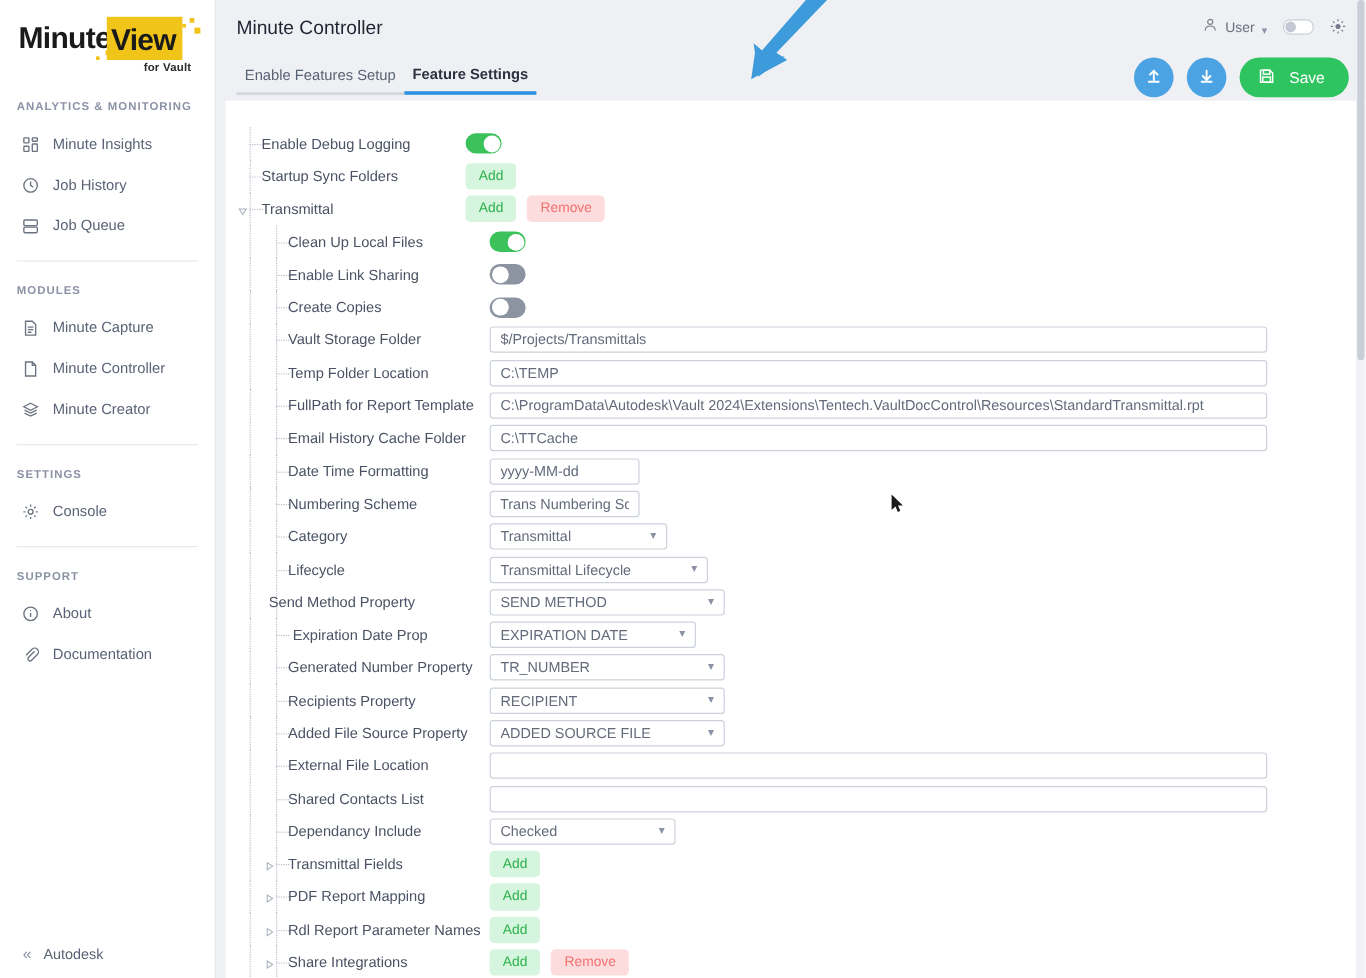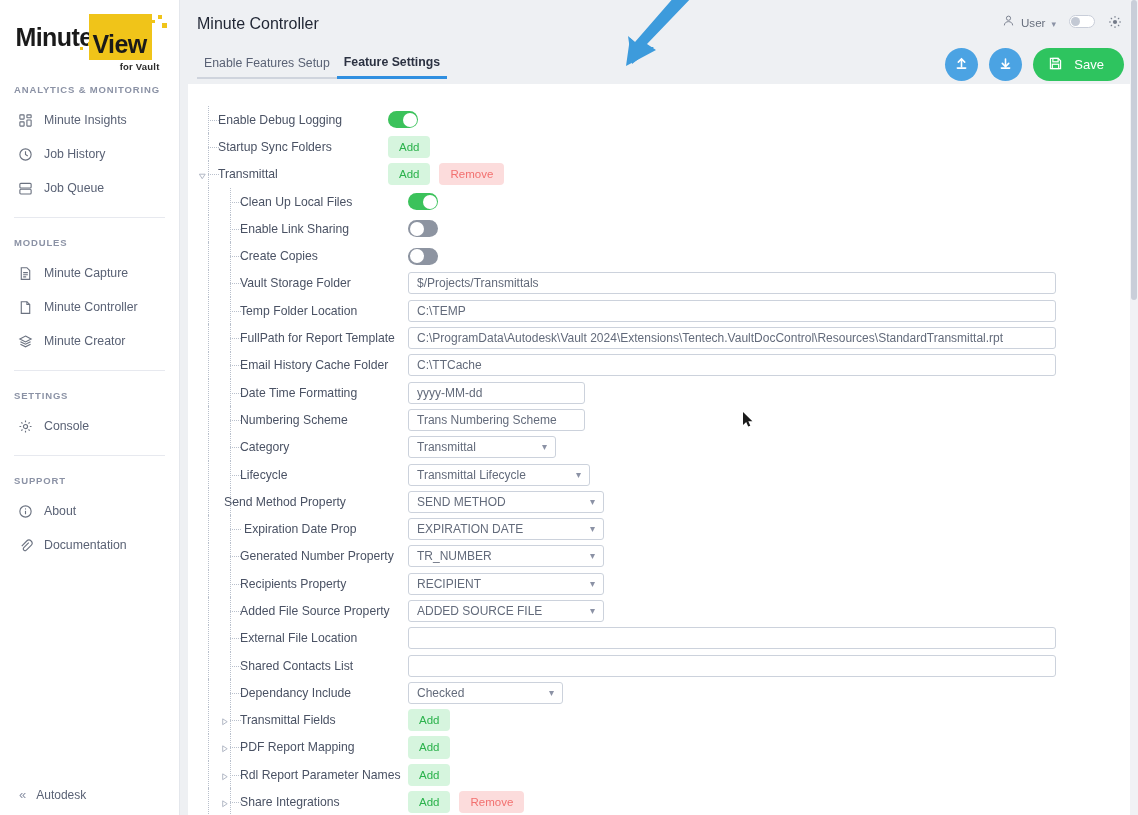--- a/index.html
+++ b/index.html
@@ -19,21 +19,21 @@
     flex: 0 0 180px; position: relative;
   }
   .logo-wrap { padding: 14px 0 0 0; display:flex; justify-content:center; }
   .logo { position: relative; width: 148px; height: 42px; }
   .logo-row { display:flex; align-items:center; }
   .logo-minute {
     font-size: 25px; font-weight: 700; color: #1a1a1a;
     letter-spacing: -0.6px; line-height: 1;
   }
   .logo-view-box {
-    background: #f0c419; padding: 18px 5px 3px 3px; margin-left: -3px;
+    background: #f0c419; padding: 8px 5px 3px 3px; margin-left: -3px;
     line-height: 1;
   }
   .logo-view {
     font-size: 25px; font-weight: 700; color: #1a1a1a;
     letter-spacing: -0.6px; line-height: 1;
   }
   .logo-sub {
     text-align: right; font-size: 9.5px; font-weight: 700;
     color: #2b2b2b; letter-spacing: 0.2px; margin-top: 1px; padding-right: 4px;
   }
@@ -174,21 +174,21 @@
 
   
   .inp {
     height: 22px; border: 1px solid #ccd2dc; border-radius: 3px;
     background: #fff; font-size: 12px; color: #636b7b;
     padding: 0 8px; font-family: "Liberation Sans", sans-serif;
     outline: none;
   }
   .inp::placeholder { color:#9aa2b1; }
   .inp.wide { width: 648px; }
-  .inp.sm { width: 177px; }
+  .inp.sm { width: 125px; }
   .sel {
     height: 22px; border: 1px solid #ccd2dc; border-radius: 3px;
     background: #fff; font-size: 12px; color: #636b7b;
     padding: 0 8px; display: flex; align-items: center;
     justify-content: space-between; cursor: pointer; gap: 8px;
   }
   .sel .chev { color:#8b92a5; font-size: 10px; line-height: 1; }
 
   
   .cursor-arrow { position: absolute; left: 562px; top: 411px; z-index: 30; }
@@ -559,21 +559,21 @@
                 <span class="chev">▾</span>
               </div>
             </div>
           </div>
           <div class="row">
             <span class="vline" style="left: 20px;"></span>
             <span class="vline" style="left: 42px;"></span>
             <span class="hline" style="left: 42px;"></span>
             <span class="lbl" style="position: absolute; left: 56px;">Expiration Date Prop</span>
             <div class="ctl-cell" style="left: 220px;">
-              <div class="sel" style="width: 196px;">
+              <div class="sel" style="width: 172px;">
                 <span>EXPIRATION DATE</span>
                 <span class="chev">▾</span>
               </div>
             </div>
           </div>
           <div class="row">
             <span class="vline" style="left: 20px;"></span>
             <span class="vline" style="left: 42px;"></span>
             <span class="hline" style="left: 42px;"></span>
             <span class="lbl" style="position: absolute; left: 52px;">Generated Number Property</span>

